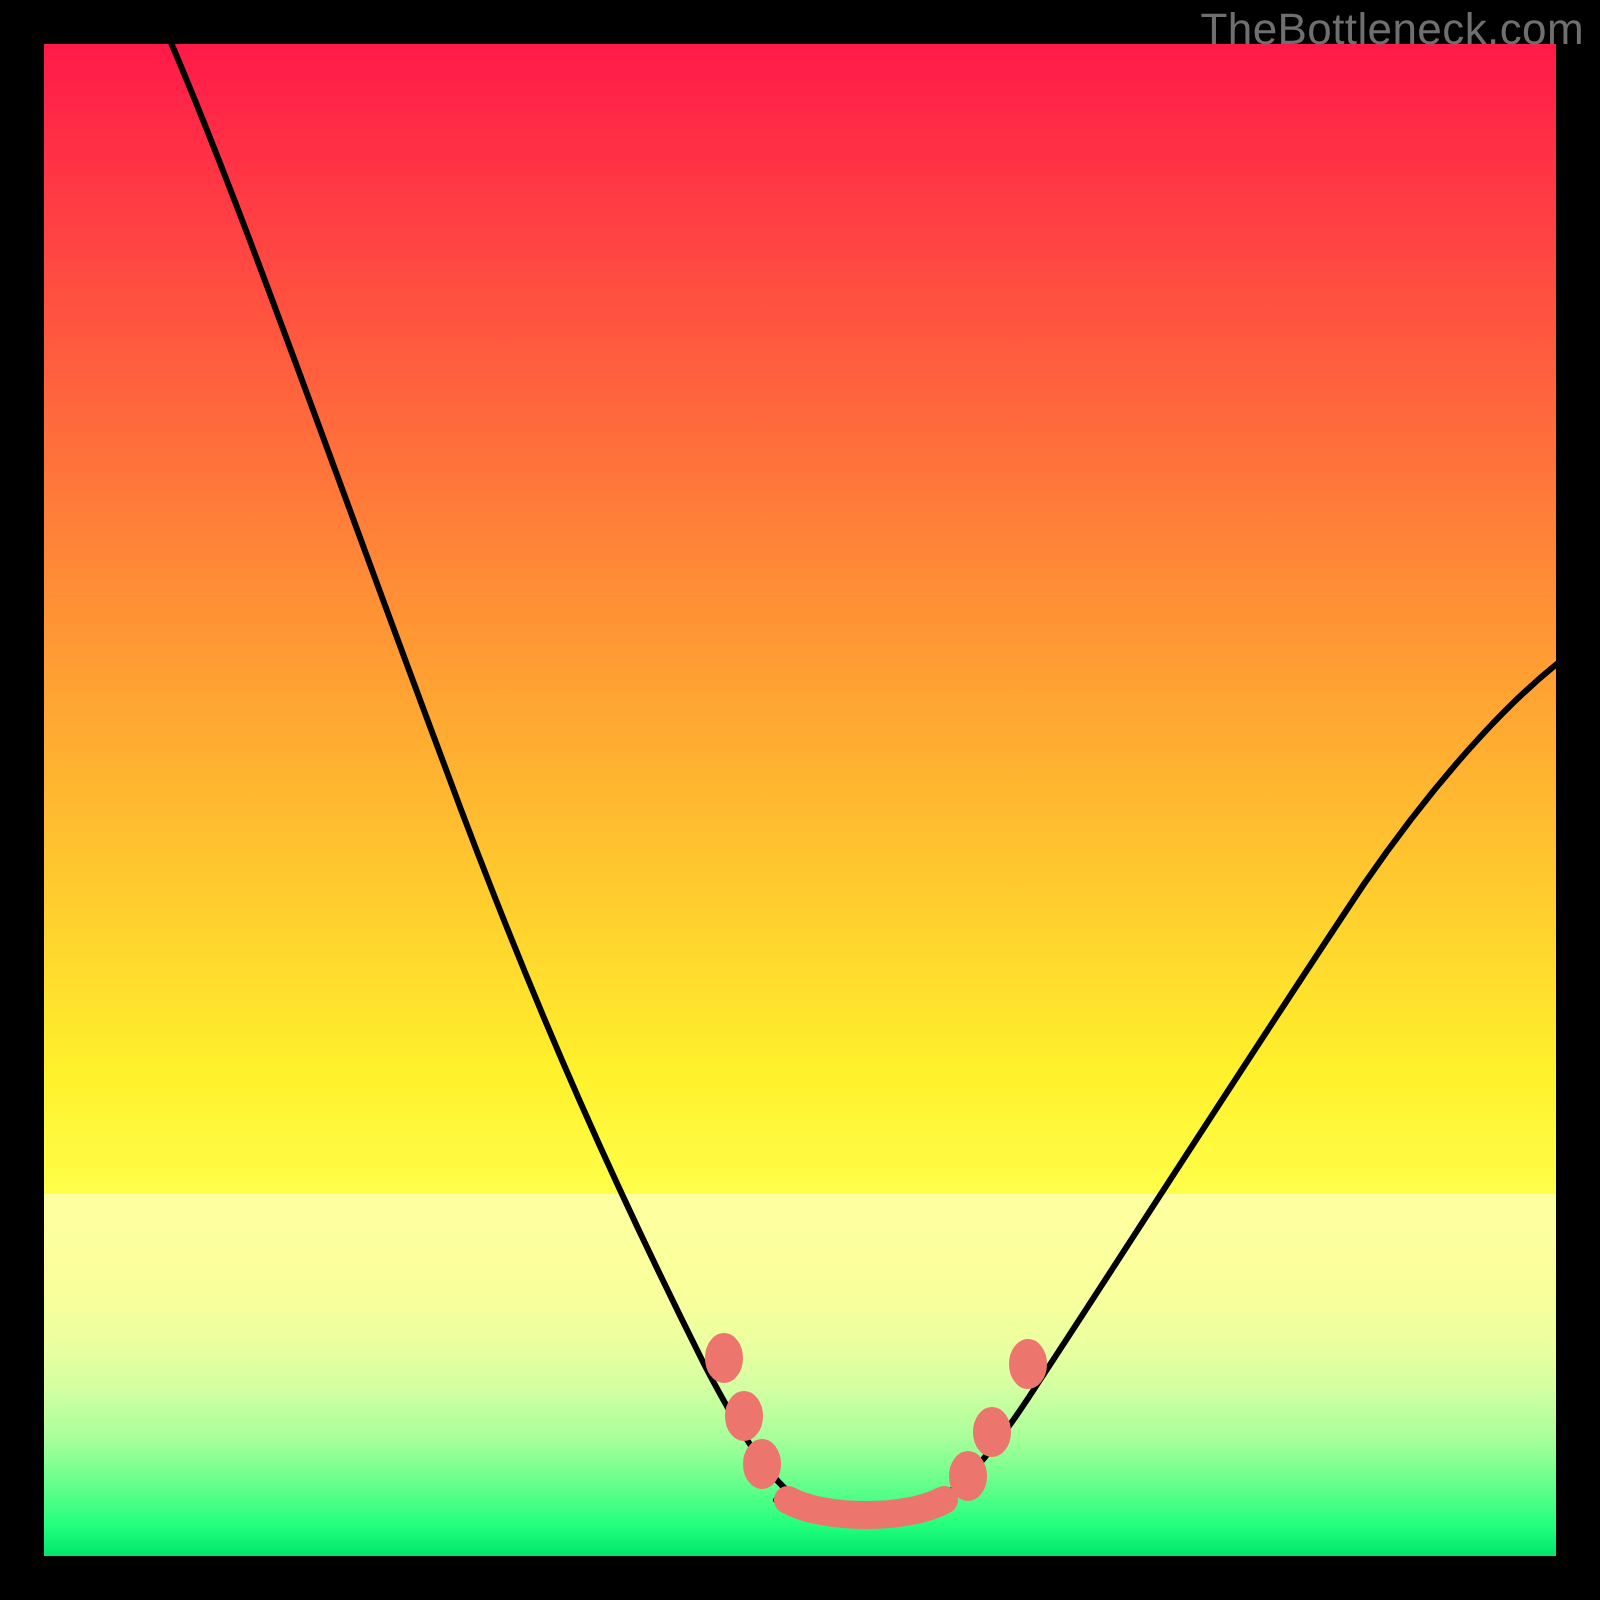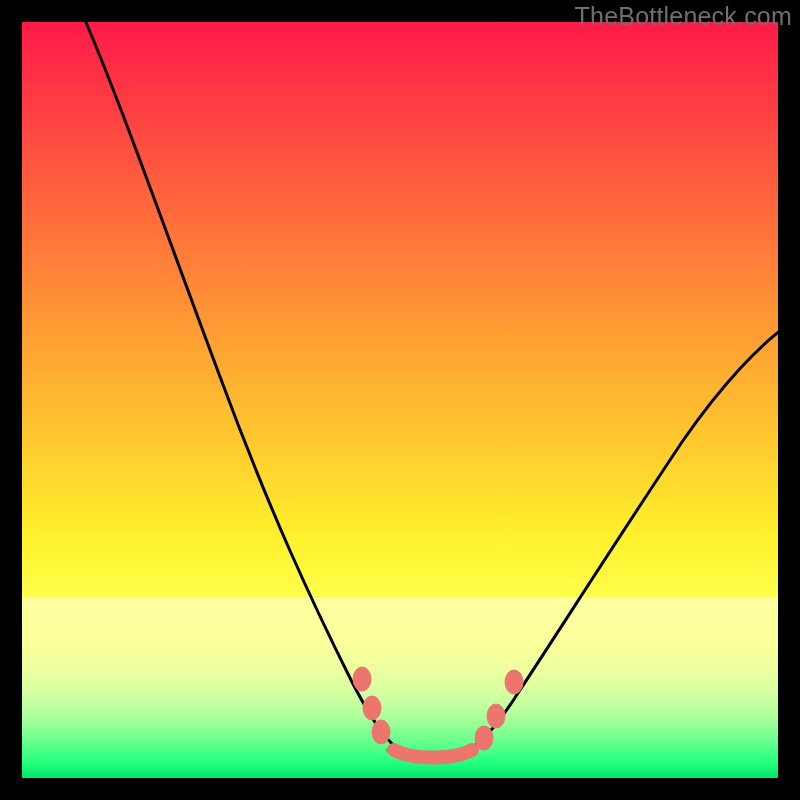--- a/index.html
+++ b/index.html
@@ -58,21 +58,21 @@
       rgba(255,255,255,0.08) 75%,
       rgba(255,255,255,0.0) 100%
     );
     pointer-events: none;
   }
   .watermark {
     position: absolute;
     top: 2px;
     right: 8px;
     color: #6f6f6f;
-    font-size: 25px;
+    font-size: 22px;
     font-weight: 500;
     letter-spacing: 0.2px;
     user-select: none;
   }
   svg.curves {
     position: absolute;
     left: 0;
     top: 0;
     width: 756px;
     height: 756px;

